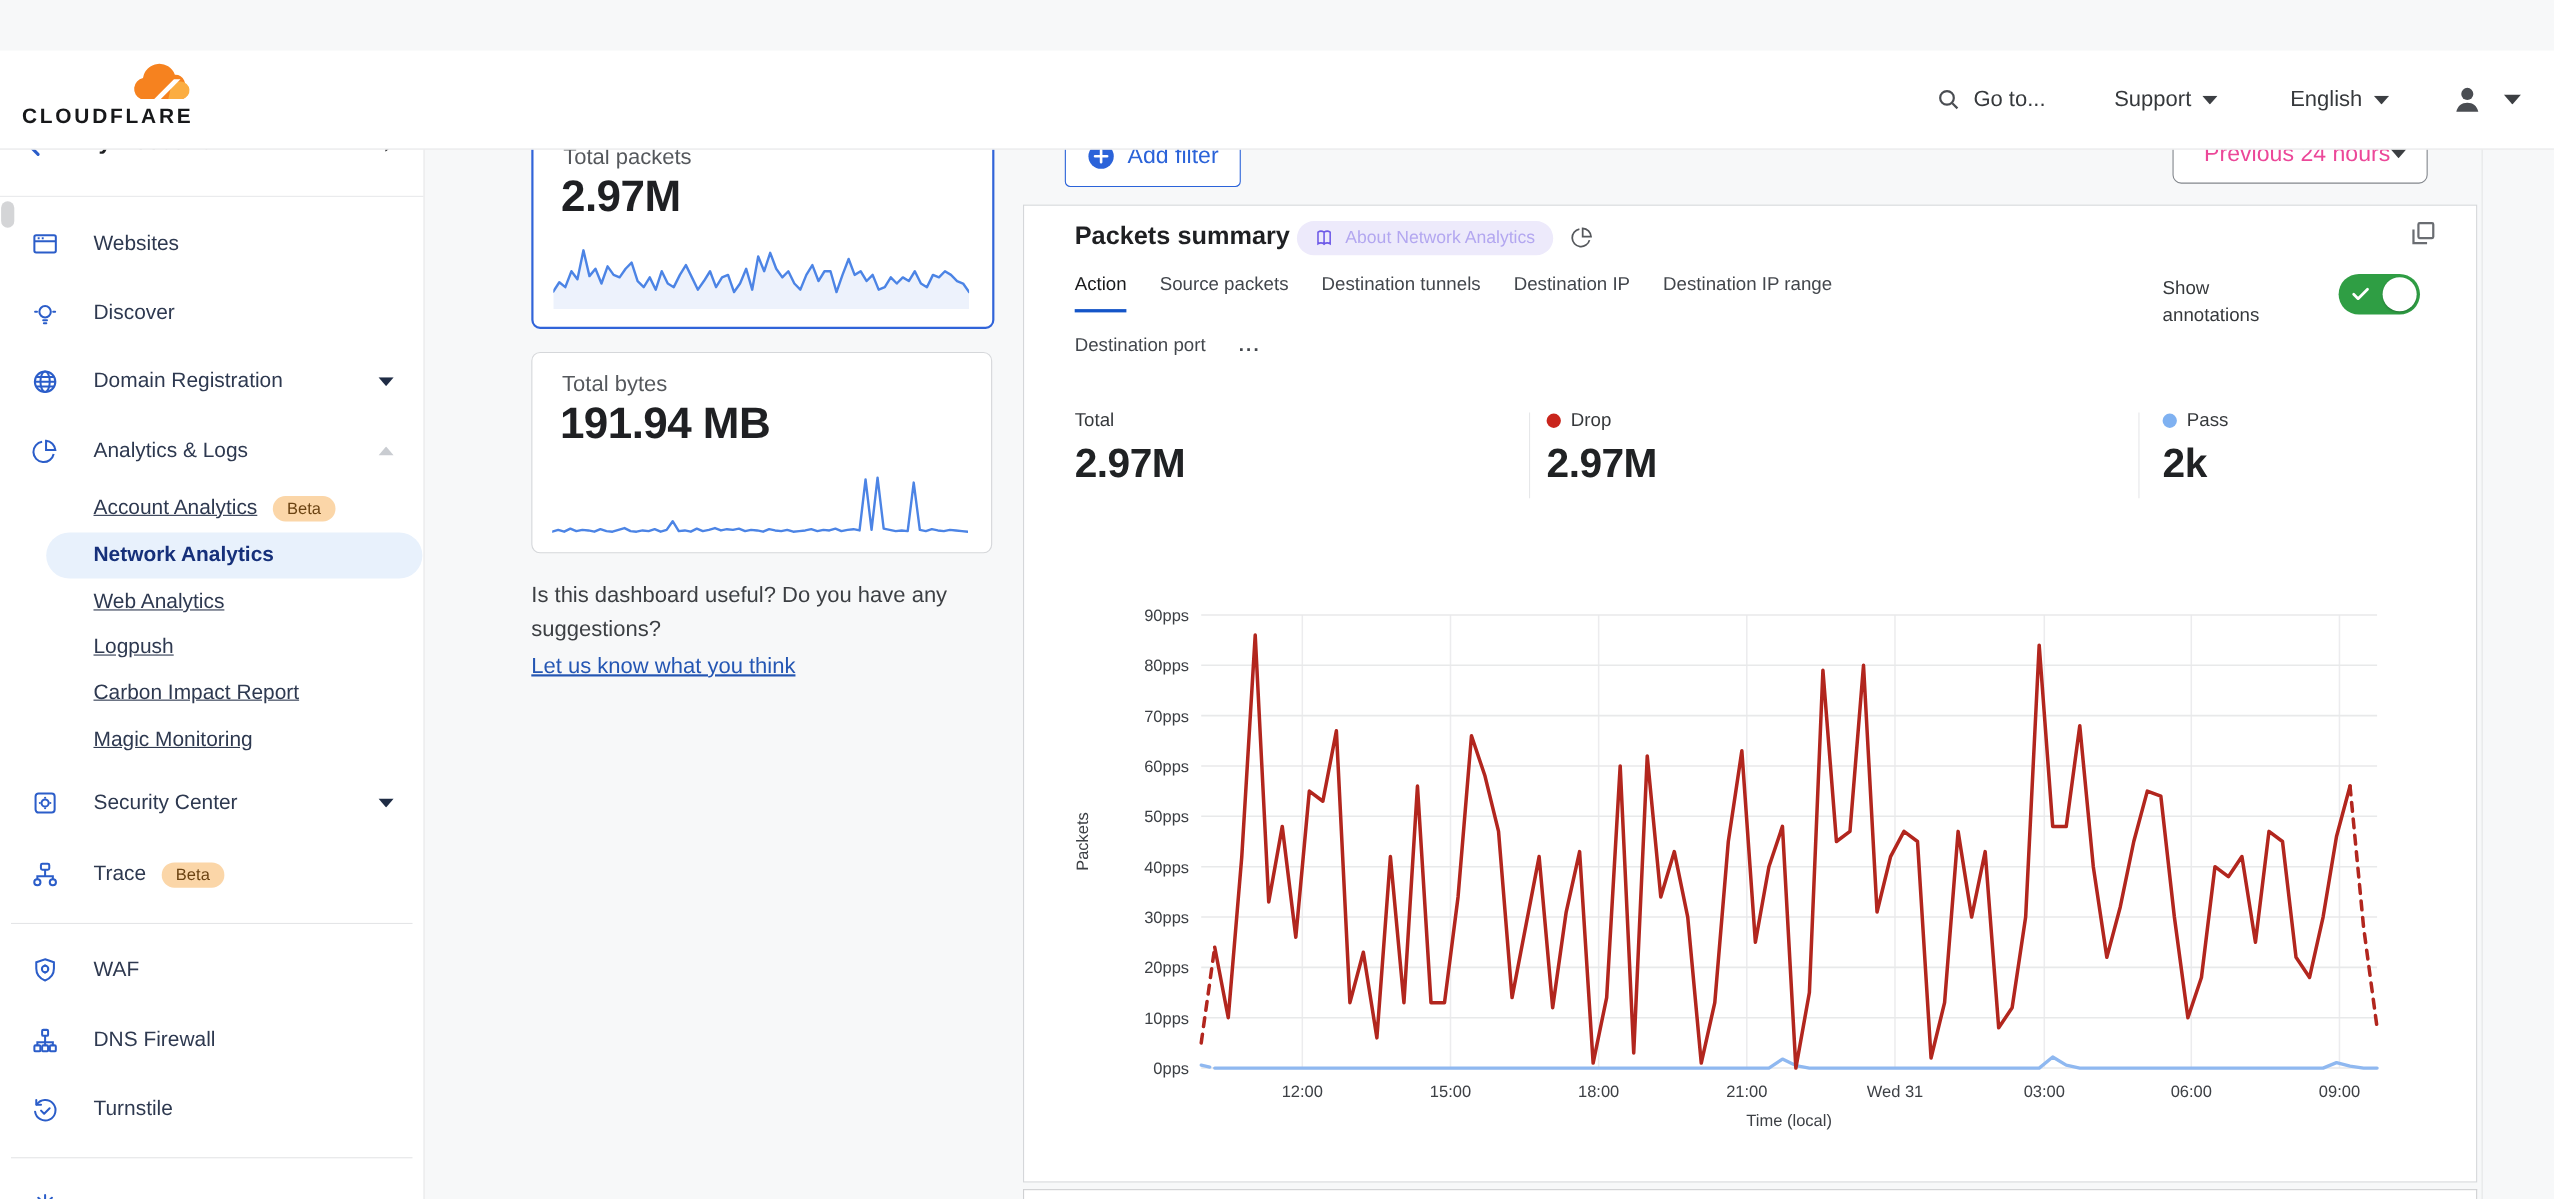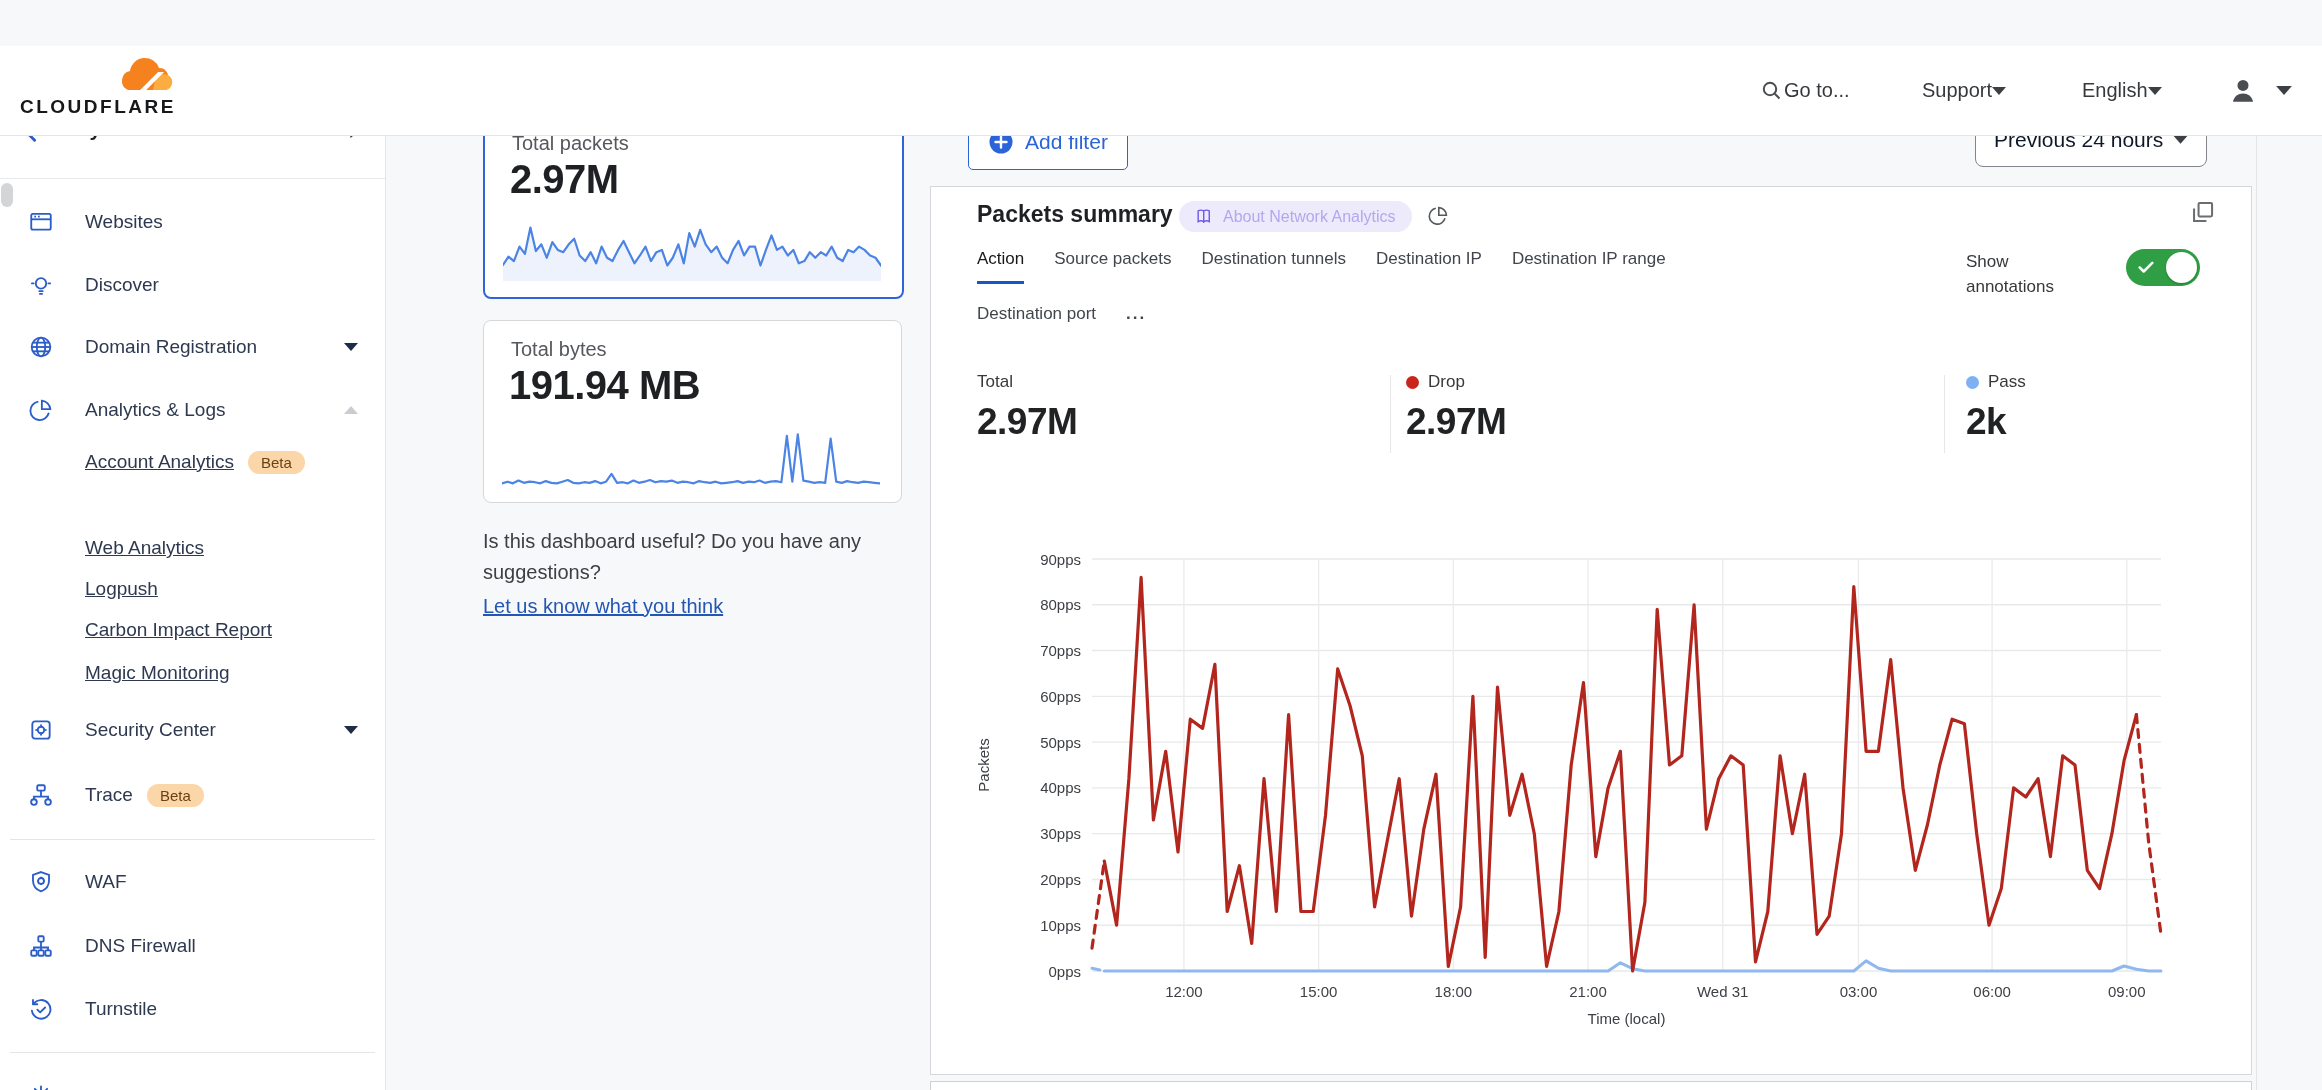--- a/index.html
+++ b/index.html
@@ -5,21 +5,21 @@
   html,body{margin:0;padding:0;background:#e9eaec;}
   #app{position:relative;width:2322px;height:1090px;overflow:hidden;background:#f7f8f9;
        font-family:"Liberation Sans",sans-serif;color:#26282b;}
   .abs{position:absolute;}
   svg{display:block;}
 
   
   #topbar{left:0;top:0;width:2322px;height:89px;background:#fff;border-bottom:1px solid #e4e5e7;z-index:5;margin-top:46px;}
   #brand{left:18px;top:6px;width:200px;height:76px;}
   #brand-word{position:absolute;left:2px;top:44px;font-size:19px;font-weight:bold;letter-spacing:2.5px;color:#17181a;}
-  .tb-item{display:flex;align-items:center;font-size:20px;color:#36393c;height:89px;}
+  .tb-item{display:flex;align-items:center;gap:10px;font-size:20px;color:#36393c;height:89px;}
   #tb-goto{left:1760px;top:0;}
   #tb-support{left:1922px;top:0;}
   #tb-lang{left:2082px;top:0;}
   #tb-user{left:2228px;top:0;}
 
   
   #sidebar{left:0;top:89px;width:385px;height:1001px;background:#fff;border-right:1px solid #e4e5e7;}
   #acct-row{position:absolute;left:0;top:0;width:385px;height:89px;border-bottom:1px solid #e8e9eb;}
   #acct-label{position:absolute;left:72px;top:28px;font-size:21px;font-weight:bold;color:#1f2023;}
   #scroll-thumb{position:absolute;left:1px;top:94px;width:12px;height:24px;background:#d4d5d7;border-radius:6px;}
@@ -39,22 +39,22 @@
   #card-bytes{left:483px;top:320px;width:417px;height:181px;border:1px solid #d5d7da;}
   .card-label{position:absolute;left:27px;top:17px;font-size:20px;color:#55585c;}
   .card-value{position:absolute;left:25px;top:42px;font-size:40px;font-weight:600;color:#1f2023;letter-spacing:-0.5px;}
   .spark{position:absolute;left:18px;width:378px;height:62px;}
   #feedback{left:483px;top:526px;width:470px;font-size:20px;color:#3c3f43;line-height:31px;}
   #feedback-link{display:inline-block;margin-top:3px;color:#2456b3;text-decoration:underline;cursor:pointer;}
 
   
   #add-filter{left:968px;top:114px;height:56px;display:flex;align-items:center;gap:11px;padding:0 19px;
       border:1.5px solid #2b63d9;border-radius:5px;background:#fff;color:#2b63d9;font-size:21px;cursor:pointer;}
-  #time-range{left:1975px;top:112px;width:232px;height:55px;display:flex;align-items:center;justify-content:space-between;
-      padding:0 18px;border:1px solid #82868c;border-radius:8px;background:#fff;font-size:21px;color:#0f172a;box-sizing:border-box;cursor:pointer;}
+  #time-range{left:1975px;top:112px;width:232px;height:55px;display:flex;align-items:center;justify-content:flex-end;
+      padding:0 18px;border:1px solid #82868c;border-radius:8px;background:#fff;font-size:21px;color:#ec4899;box-sizing:border-box;cursor:pointer;}
 
   
   #panel{left:930px;top:186px;width:1322px;height:889px;background:#fff;border:1px solid #d5d7da;box-sizing:border-box;}
   #panel-title{position:absolute;left:46px;top:14px;font-size:23px;font-weight:bold;color:#1f2023;}
   #about-badge{position:absolute;left:248px;top:14px;height:31px;display:flex;align-items:center;gap:9px;
       padding:0 16px;background:#edeafb;border-radius:16px;font-size:16px;color:#b3a7f0;cursor:pointer;}
   #pie-icon{position:absolute;left:495px;top:17px;}
   #expand-icon{position:absolute;left:1258px;top:12px;cursor:pointer;}
   #tabs{position:absolute;left:46px;top:62px;width:820px;display:flex;flex-wrap:wrap;column-gap:30px;row-gap:20px;}
   .tab{font-size:17px;color:#42464c;padding-bottom:12px;cursor:pointer;white-space:nowrap;}
@@ -177,20 +177,24 @@
           <path d="M12.8 3.4v7.8h7.8A8.6 8.6 0 0 0 12.8 3.4z"></path>
       </svg>
       <span class="nav-label">Analytics &amp; Logs</span>
       <svg class="nav-caret" width="14" height="8" viewBox="0 0 14 8">
           <polygon points="0,8 14,8 7,0" fill="#c9ccd1"></polygon>
         </svg>
     </div>
 
     <div class="nav-row" style="top:352px;height:42px;">
       <span class="sub-label"><span>Account Analytics</span><span class="beta">Beta</span></span>
+    </div>
+    <div class="nav-row" style="top:395px;height:42px;">
+      <span class="active-pill"></span>
+      <span class="active-label">Network Analytics</span>
     </div>
     <div class="nav-row" style="top:438px;height:42px;">
       <span class="sub-label">Web Analytics</span>
     </div>
     <div class="nav-row" style="top:479px;height:42px;">
       <span class="sub-label">Logpush</span>
     </div>
     <div class="nav-row" style="top:520px;height:42px;">
       <span class="sub-label">Carbon Impact Report</span>
     </div>

